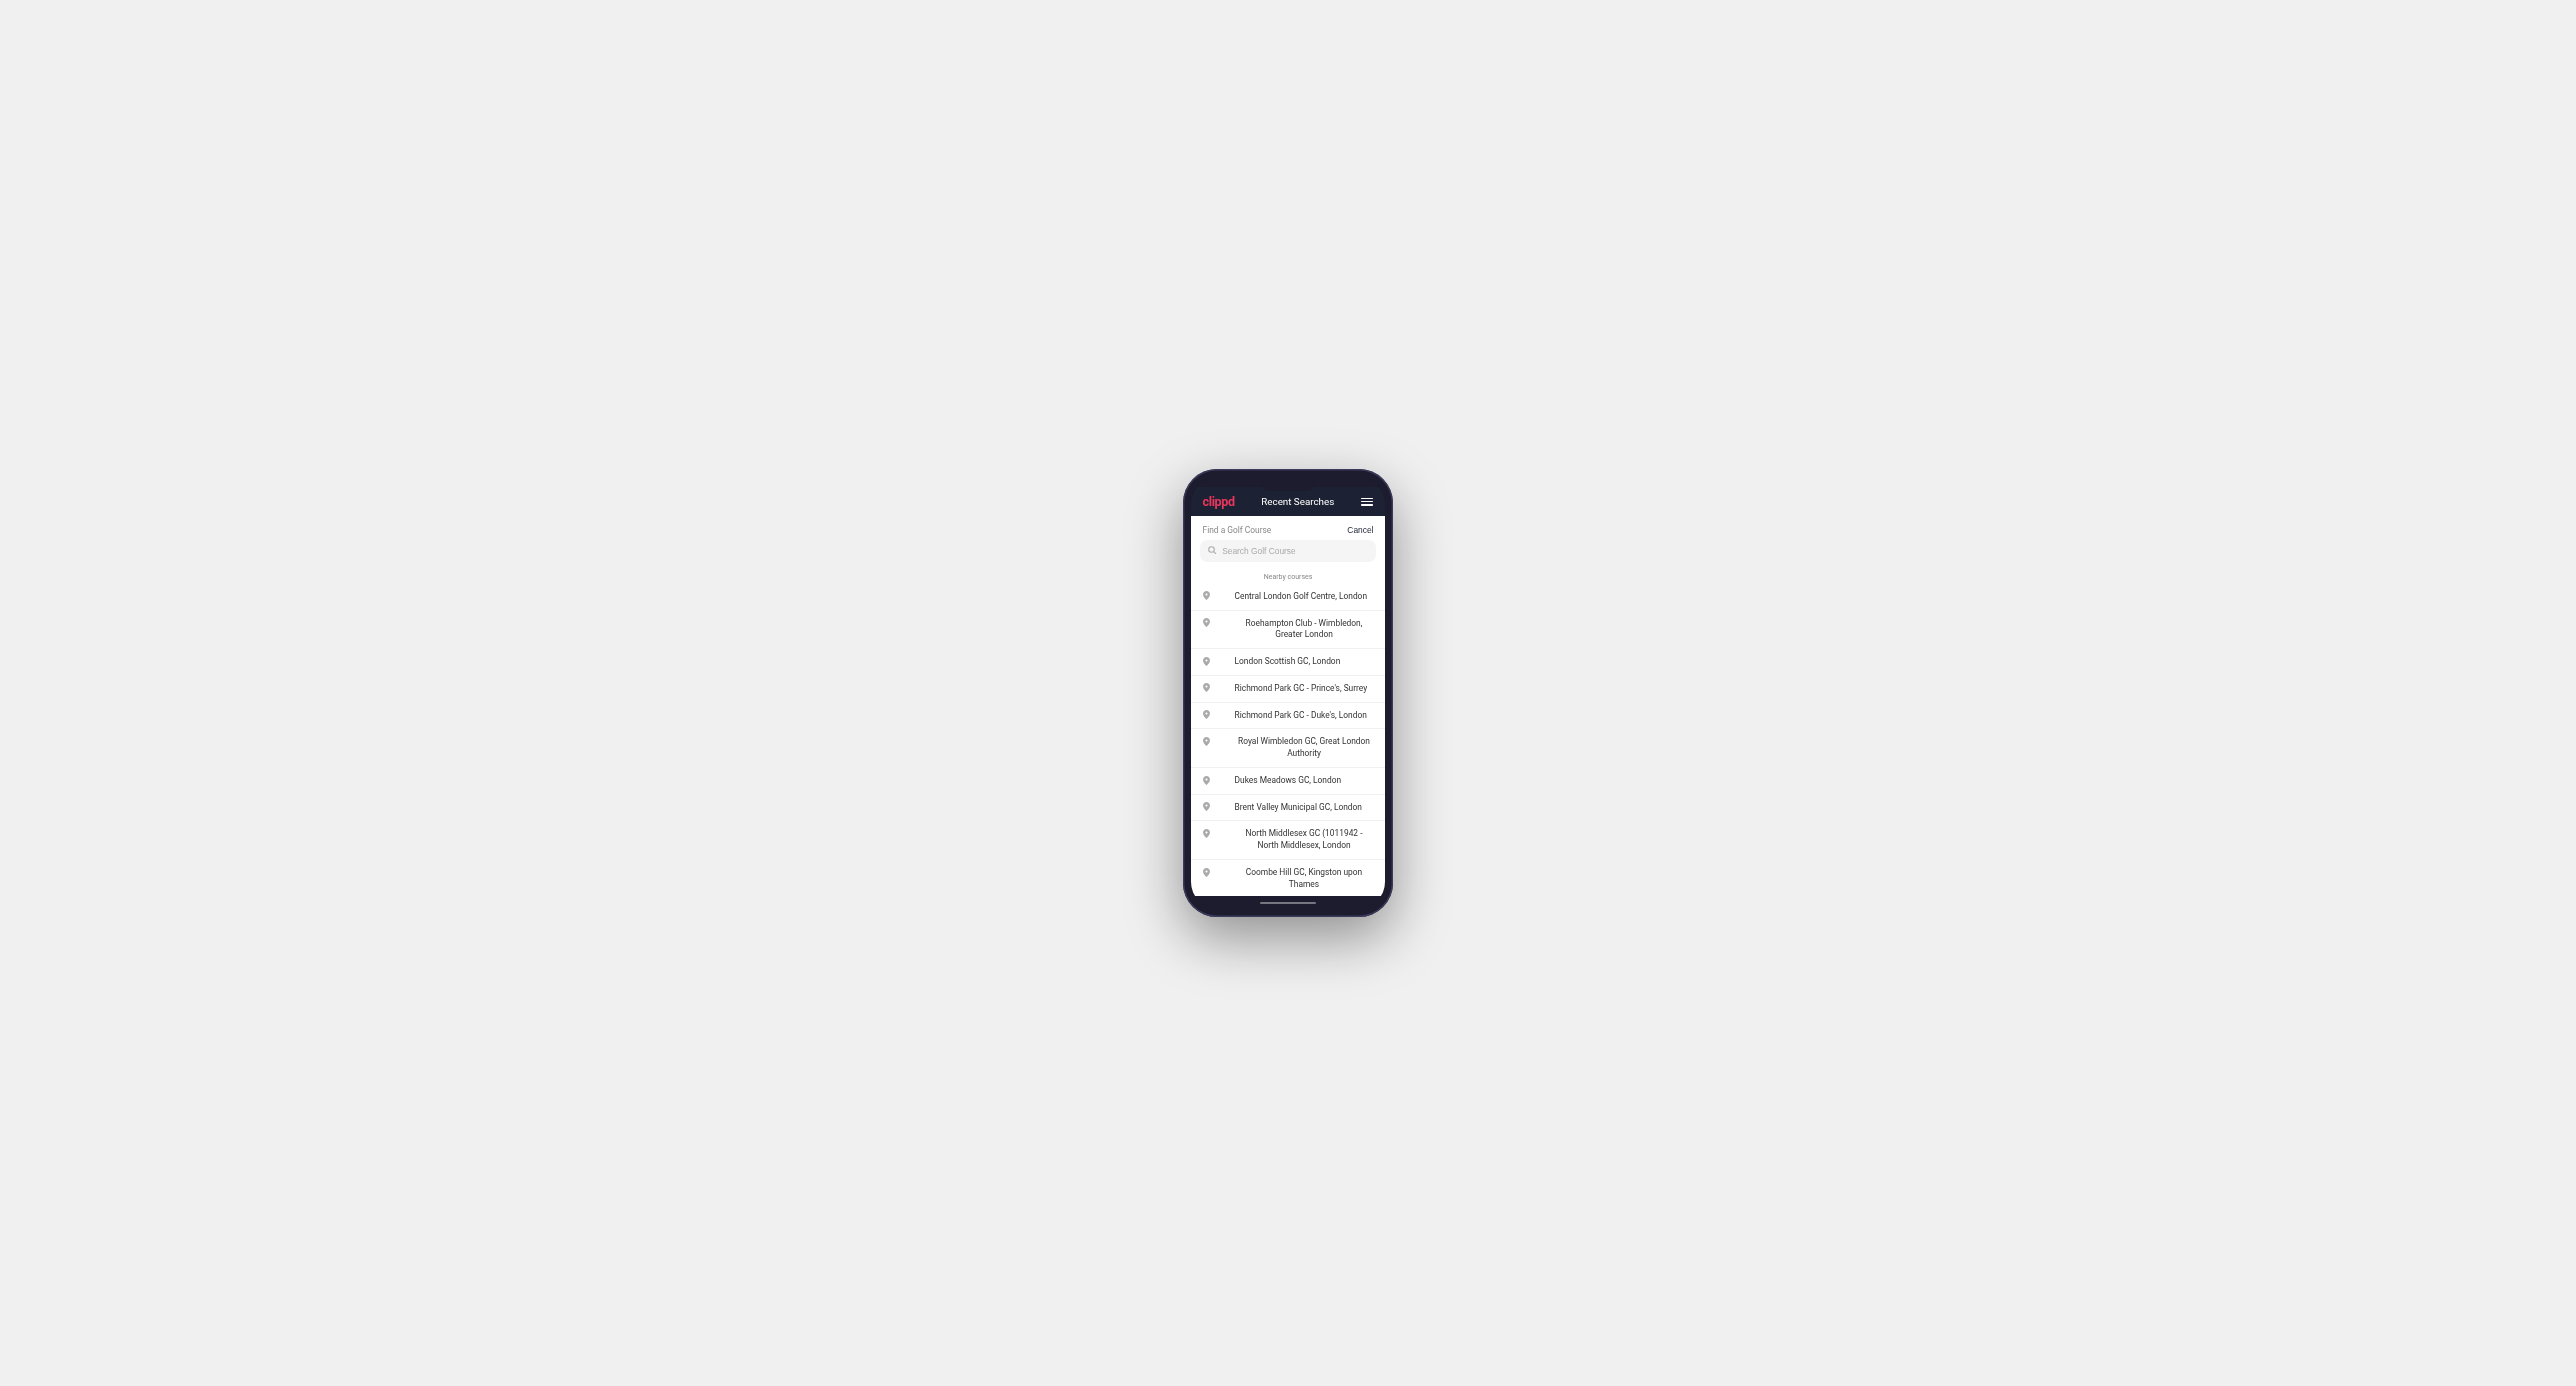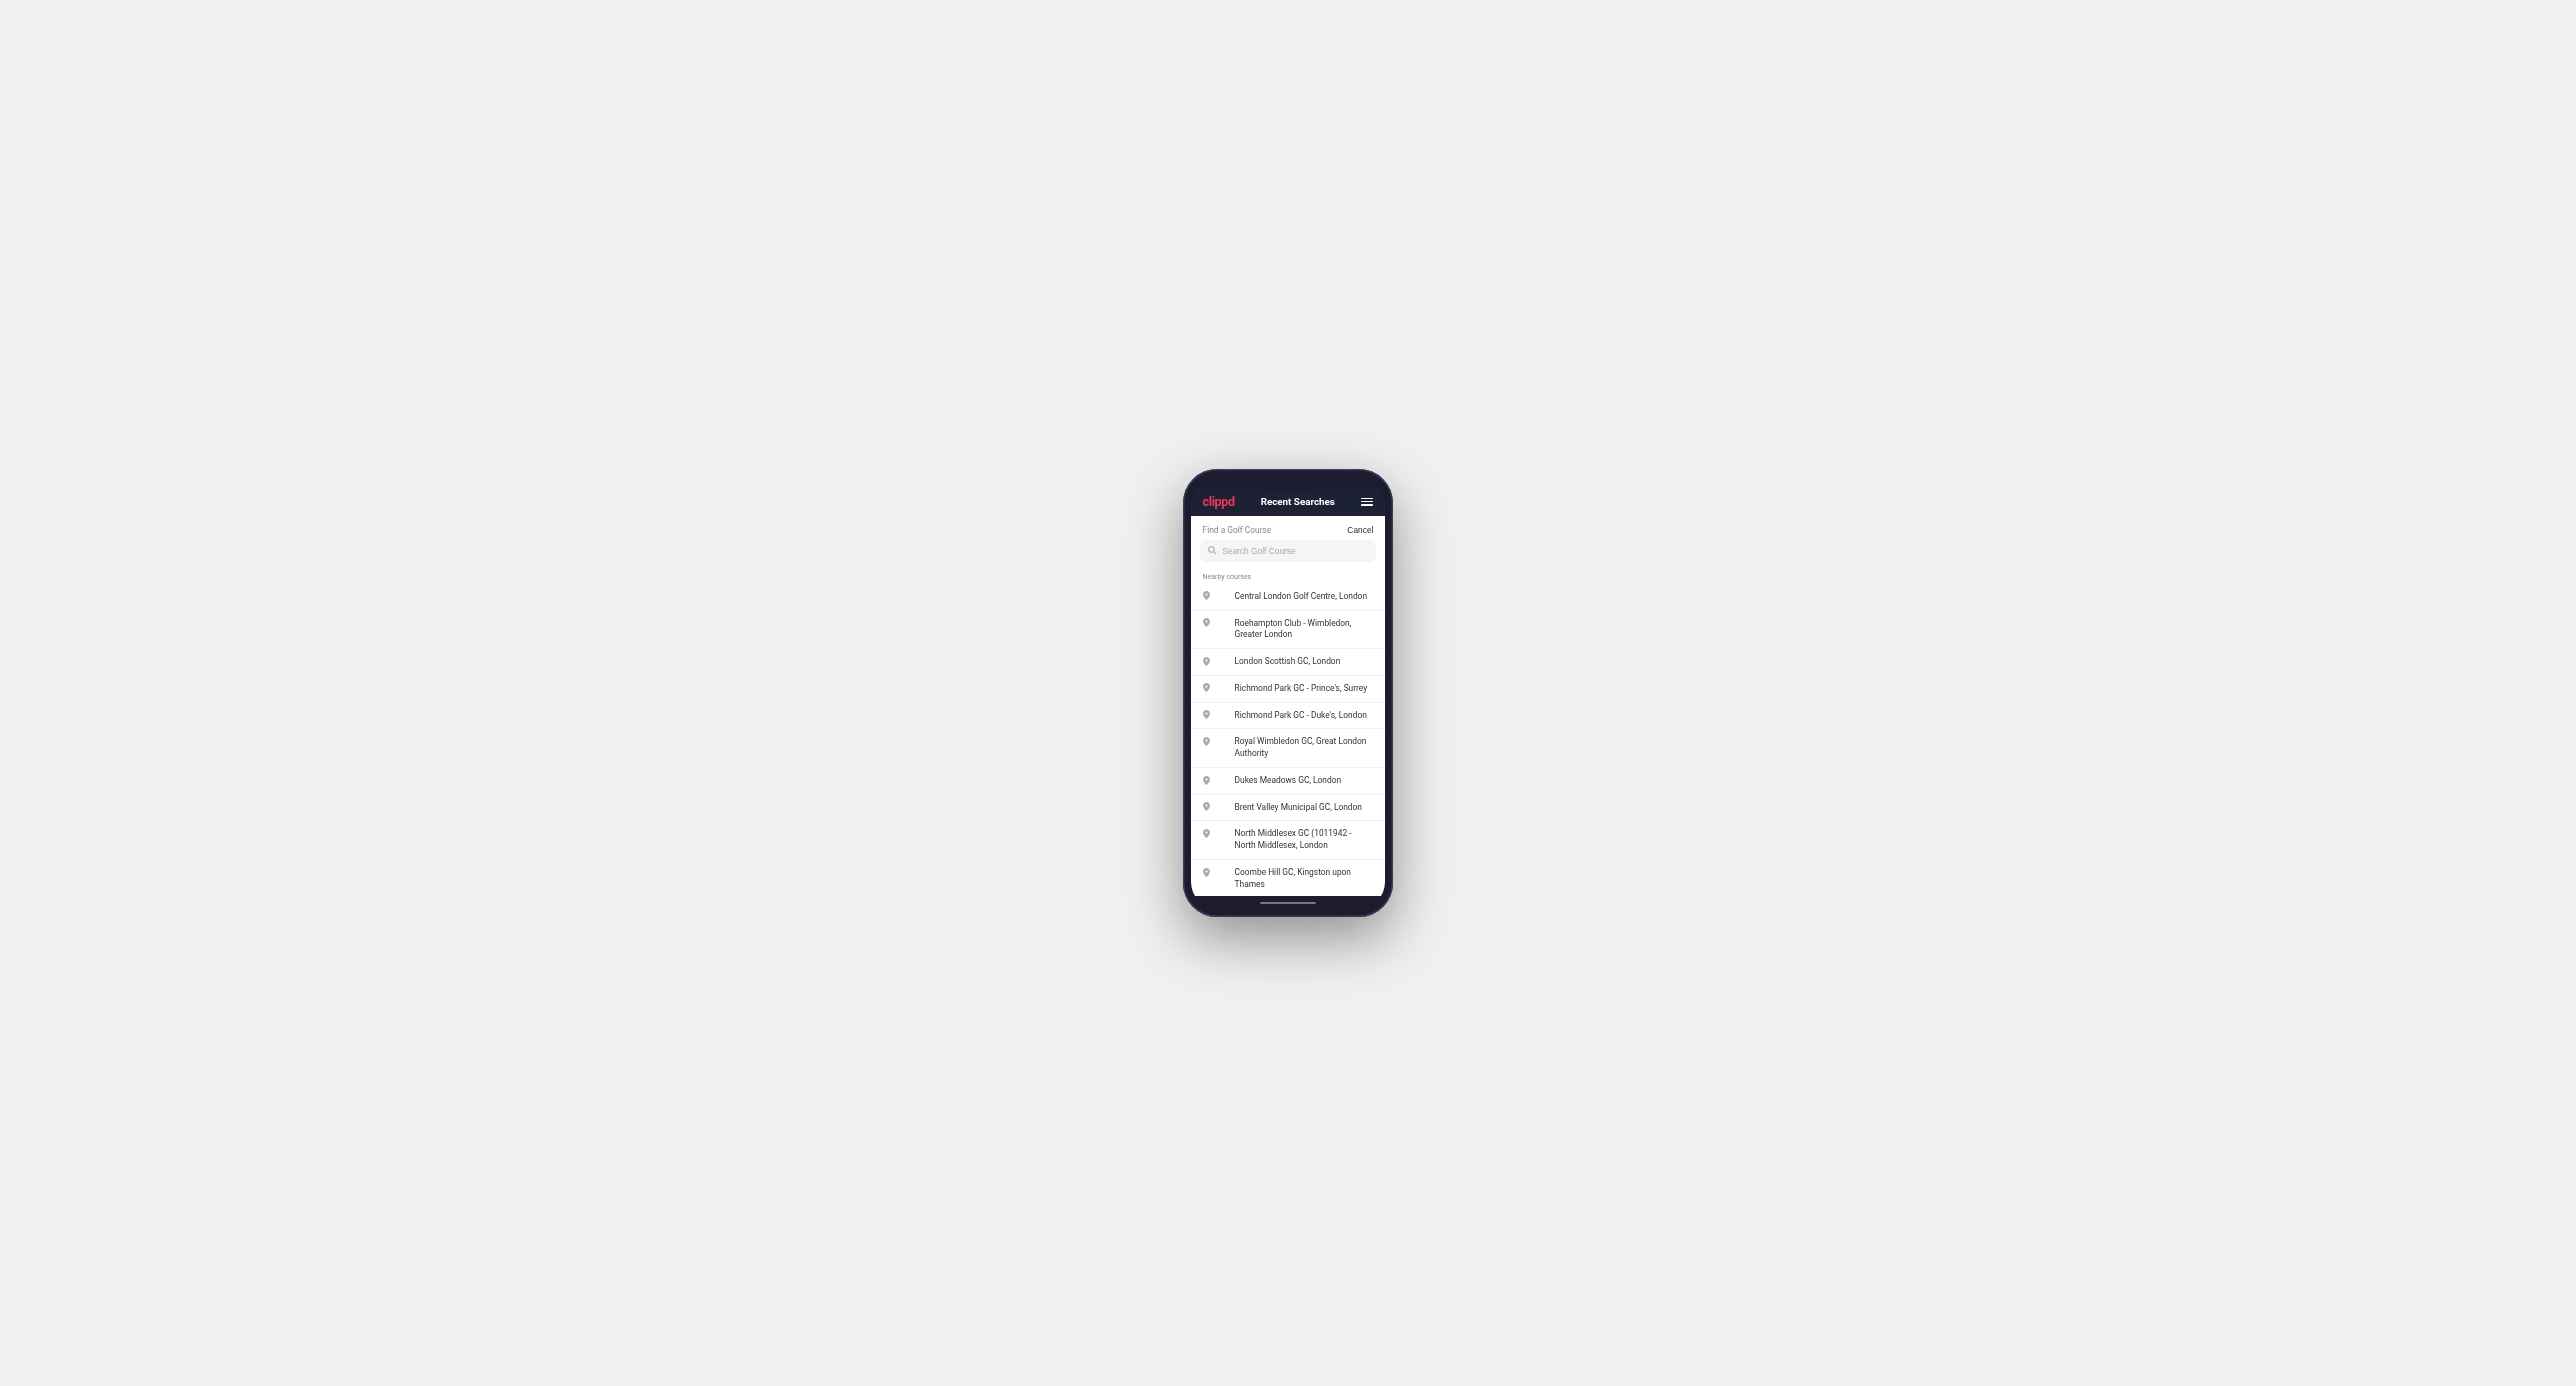--- a/index.html
+++ b/index.html
@@ -69,21 +69,21 @@
     .logo {
       color: #e8365d;
       font-size: 12.6px;
       font-weight: 700;
       letter-spacing: -0.4px;
     }
 
     .nav-title {
       color: #ffffff;
       font-size: 9.8px;
-      font-weight: 700;
+      font-weight: 400;
     }
 
     .hamburger-icon {
       color: #ffffff;
       font-size: 12.6px;
       cursor: pointer;
       display: flex;
       flex-direction: column;
       gap: 2.1px;
     }
@@ -161,20 +161,21 @@
 
     .search-input::placeholder {
       color: #aaaaaa;
     }
 
     
     .nearby-section {
       flex: 1;
       overflow-y: auto;
       overflow-x: hidden;
+      text-align: center;
     }
 
     .nearby-label {
       padding: 4.2px 11.2px 2.8px;
       color: #888888;
       font-size: 7px;
     }
 
     .course-list {
       list-style: none;

